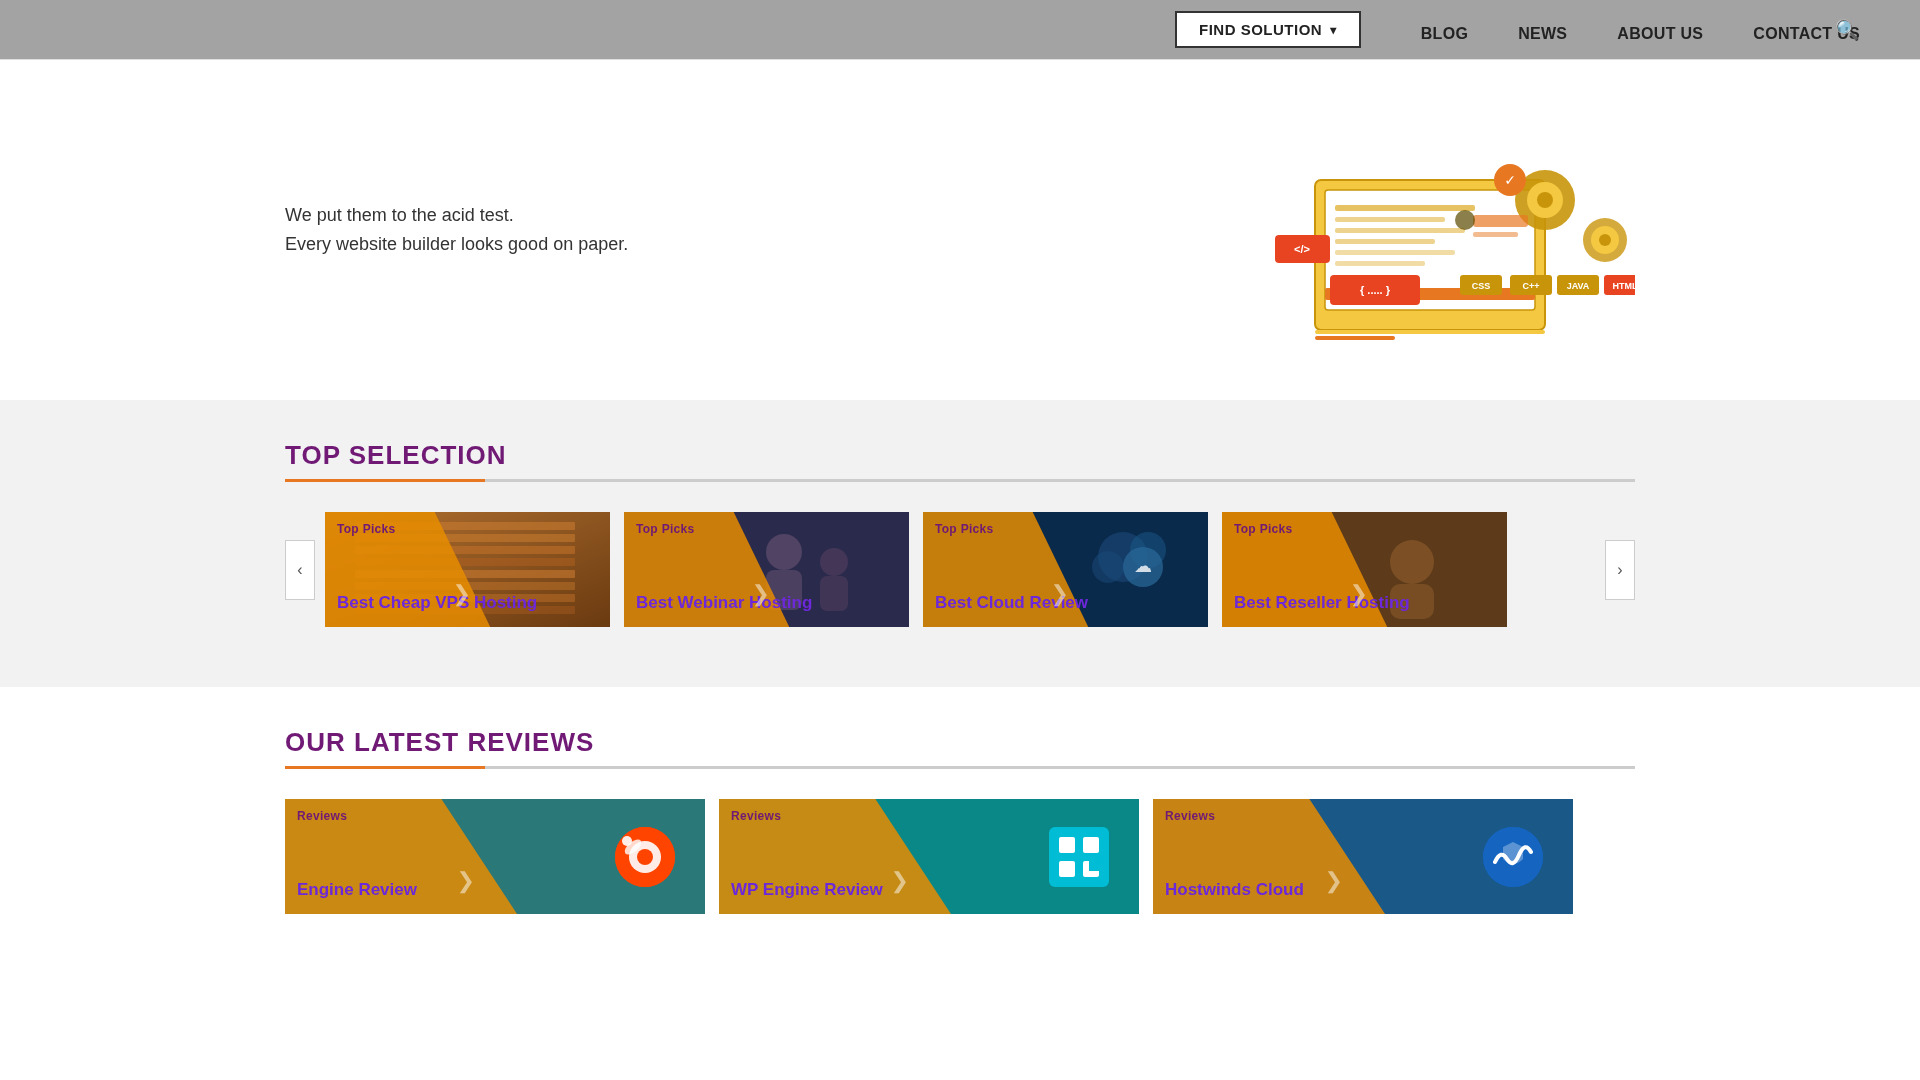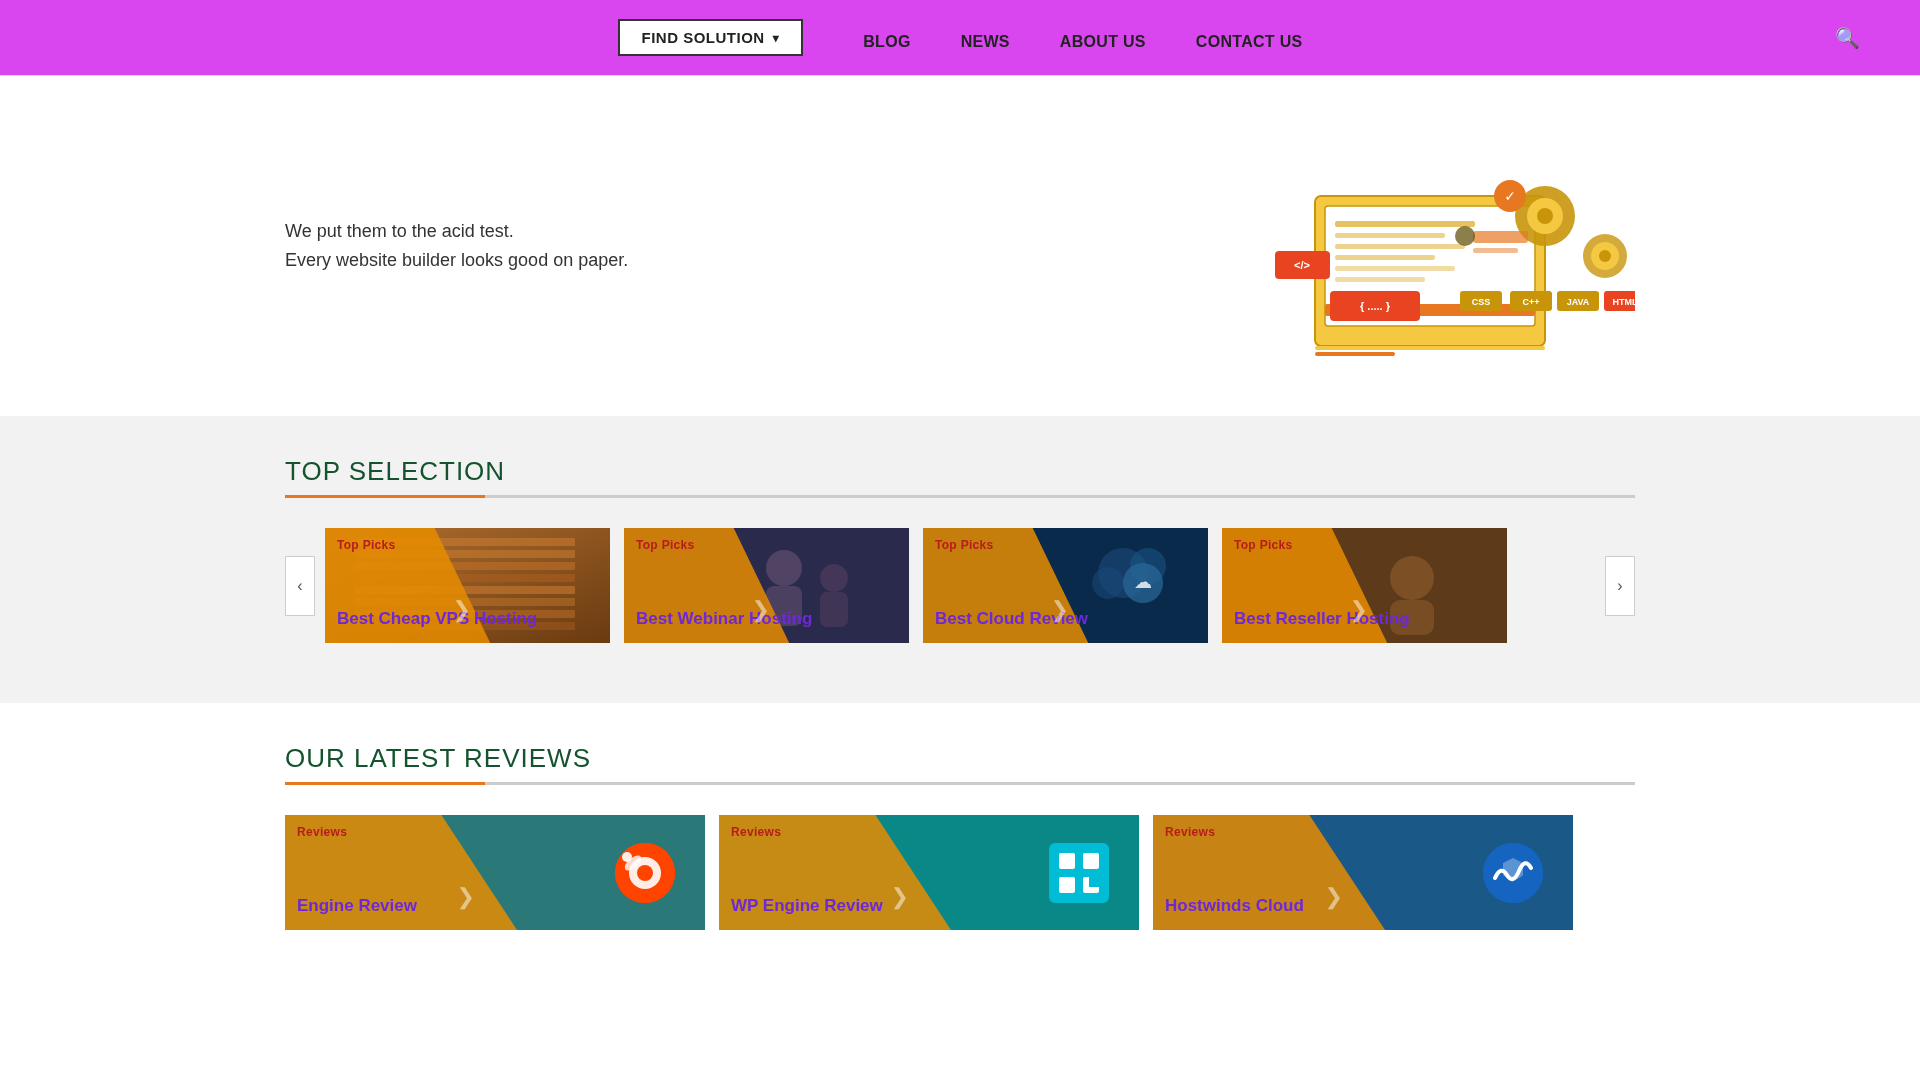--- a/index.html
+++ b/index.html
@@ -2,26 +2,26 @@
 <html><head>
   <meta charset="utf-8">
   <style>
     * { margin: 0; padding: 0; box-sizing: border-box; }
     body { font-family: Arial, sans-serif; background: #fff; width: 1920px; min-height: 1080px; overflow-x: hidden; }
 
     
     .nav {
       display: flex;
       align-items: center;
-      justify-content: center;
+      justify-content: flex-end;
       border-bottom: 1px solid #e0e0e0;
       padding: 0 60px;
-      height: 76px;
+      height: 60px;
       position: relative;
-      background: #d946ef;
+      background: #a3a3a3;
     }
     .nav-find-solution {
       border: 2px solid #333;
       padding: 8px 22px;
       font-size: 15px;
       font-weight: bold;
       letter-spacing: 0.5px;
       cursor: pointer;
       background: #fff;
       display: flex;
@@ -90,22 +90,22 @@
     
     .top-selection {
       background: #f2f2f2;
       padding: 40px 285px 60px 285px;
     }
     .section-header {
       margin-bottom: 20px;
     }
     .section-title {
       font-size: 26px;
-      font-weight: 400;
-      color: #14532d;
+      font-weight: 700;
+      color: #701a75;
       letter-spacing: 1px;
       margin-bottom: 8px;
     }
     .section-divider {
       height: 3px;
       background: linear-gradient(to right, #e87722 200px, #ccc 200px);
       margin-bottom: 30px;
     }
     .carousel-wrapper {
       display: flex;
@@ -157,21 +157,21 @@
       bottom: 0; left: -20px;
       width: 65%;
       height: 100%;
       background: rgba(230, 140, 0, 0.85);
       clip-path: polygon(0 100%, 100% 100%, 70% 0%, 0 0%);
     }
     .card-label {
       position: absolute;
       top: 10px; left: 12px;
       font-size: 12px;
-      color: #b91c1c;
+      color: #701a75;
       font-weight: 600;
       letter-spacing: 0.3px;
       z-index: 3;
     }
     .card-title {
       position: absolute;
       bottom: 14px; left: 12px;
       font-size: 17px;
       font-weight: 900;
       color: #6d28d9;

